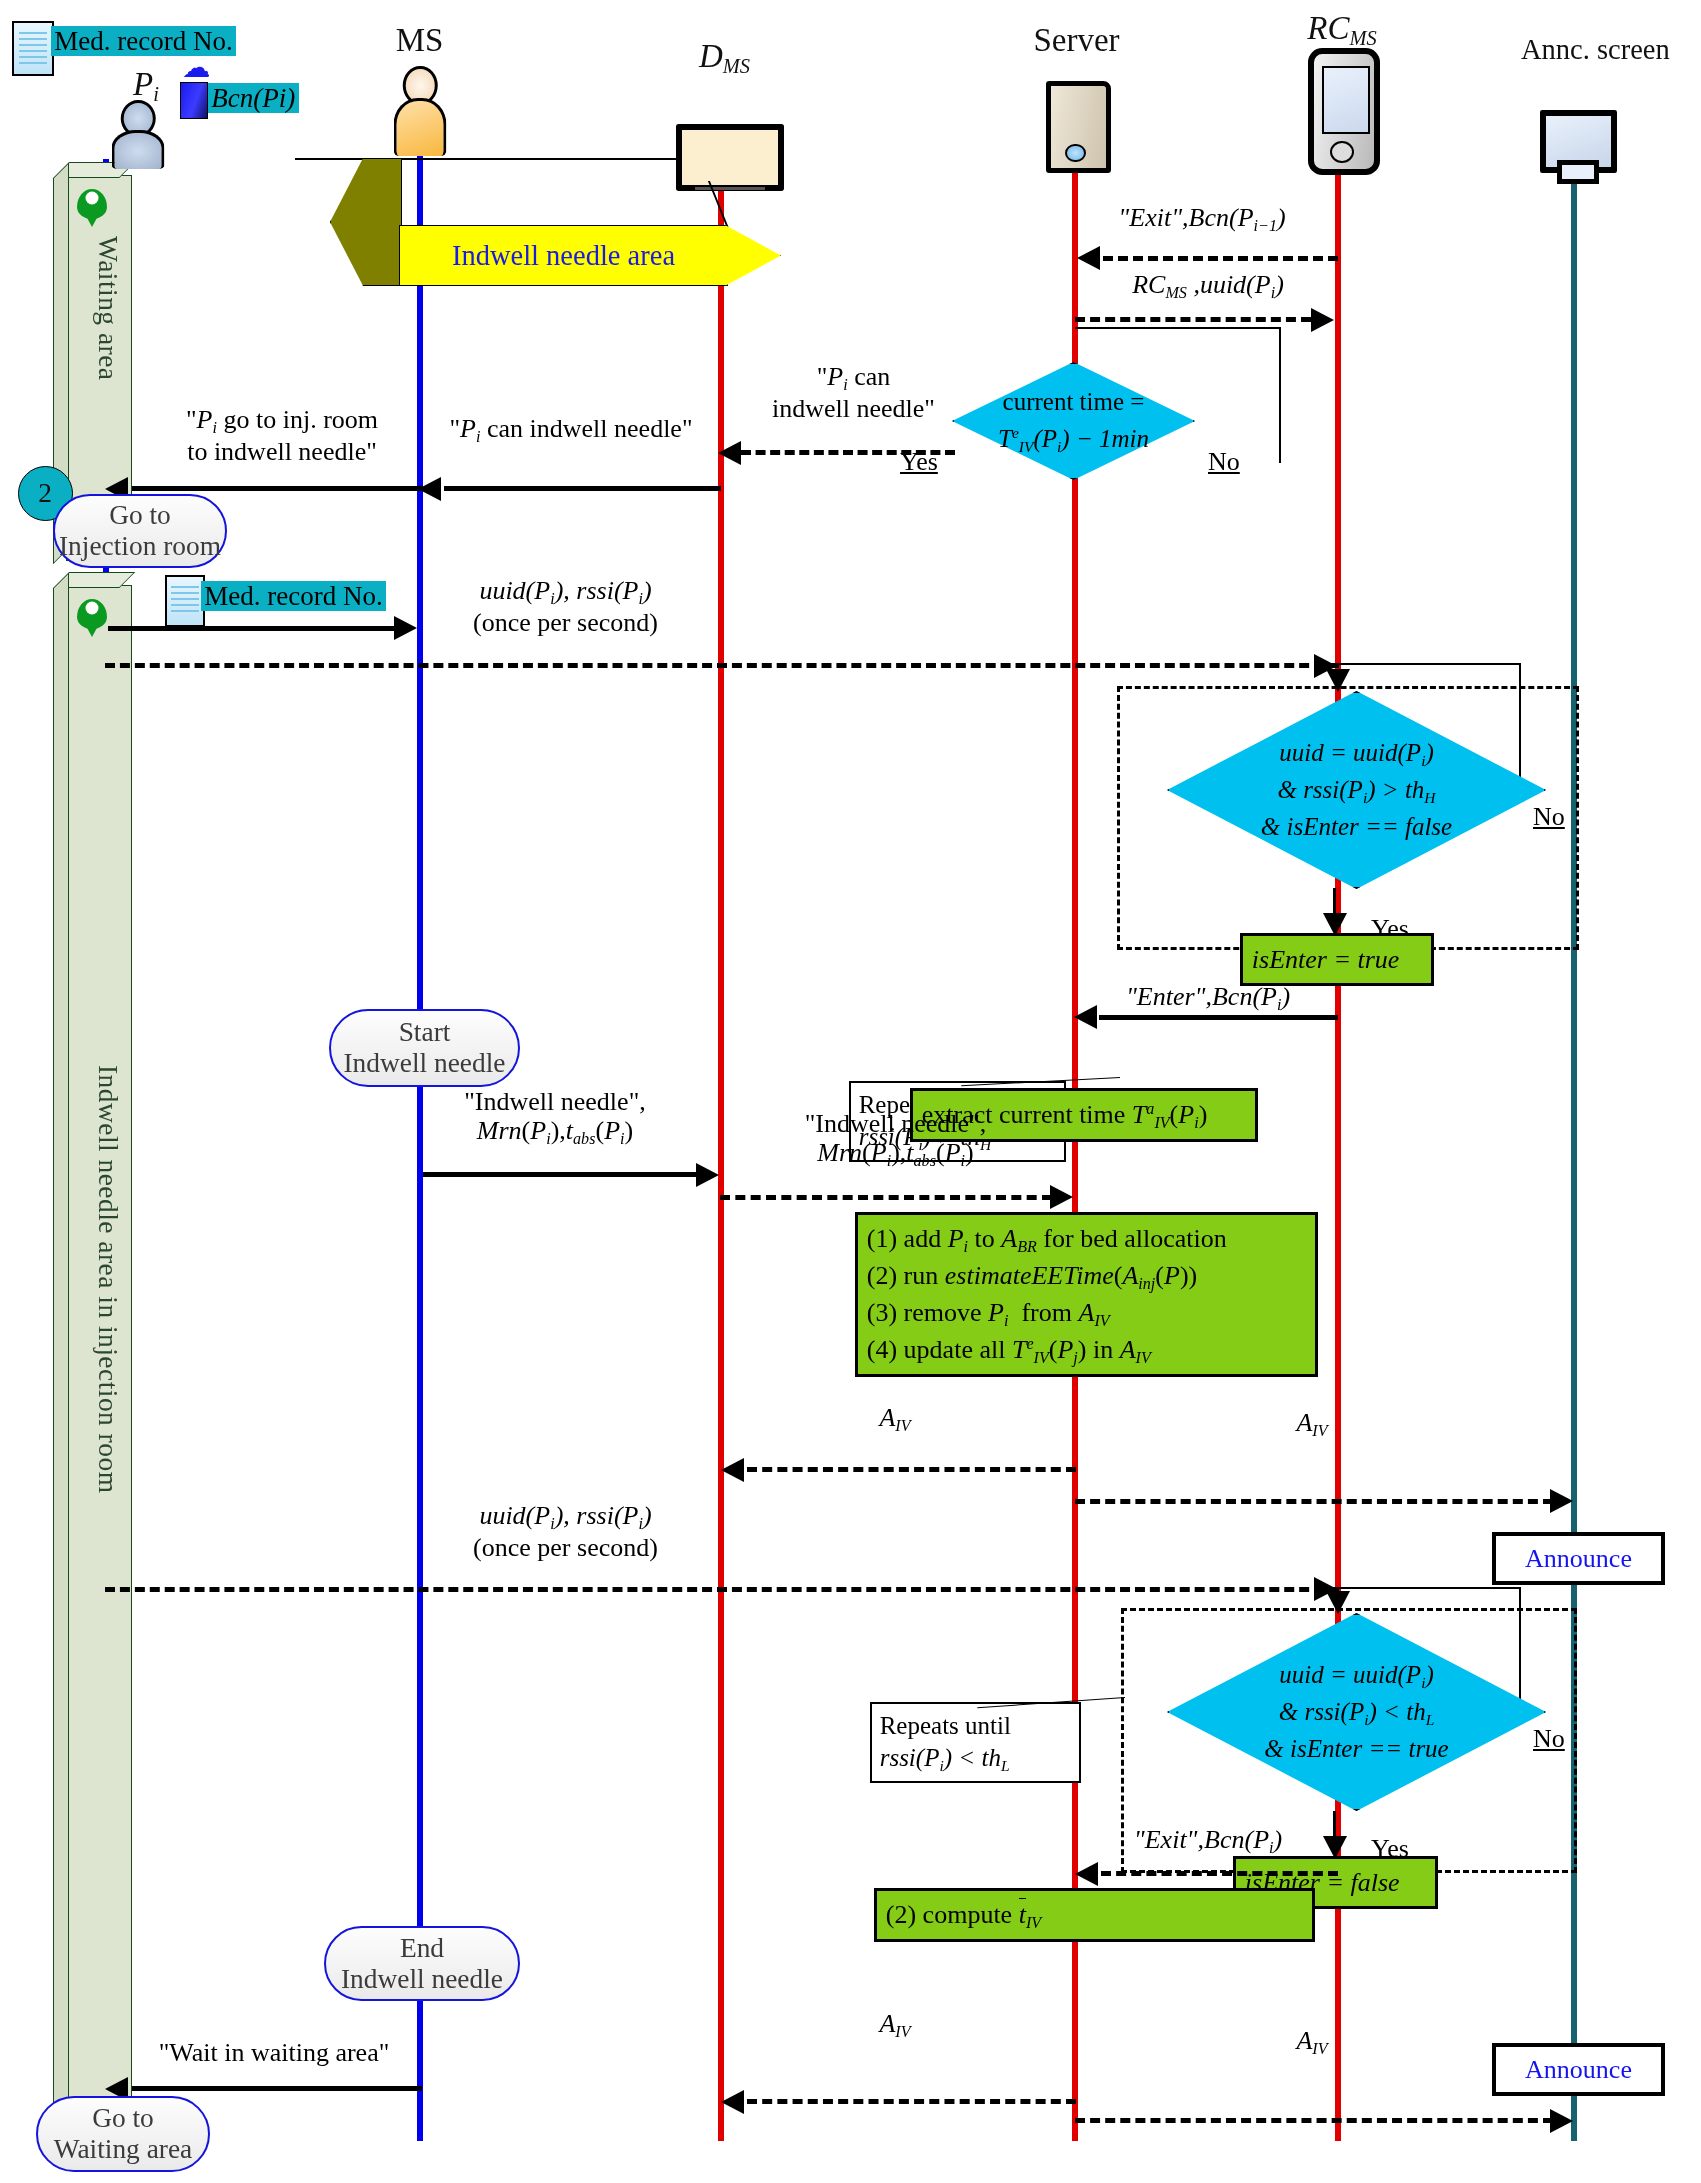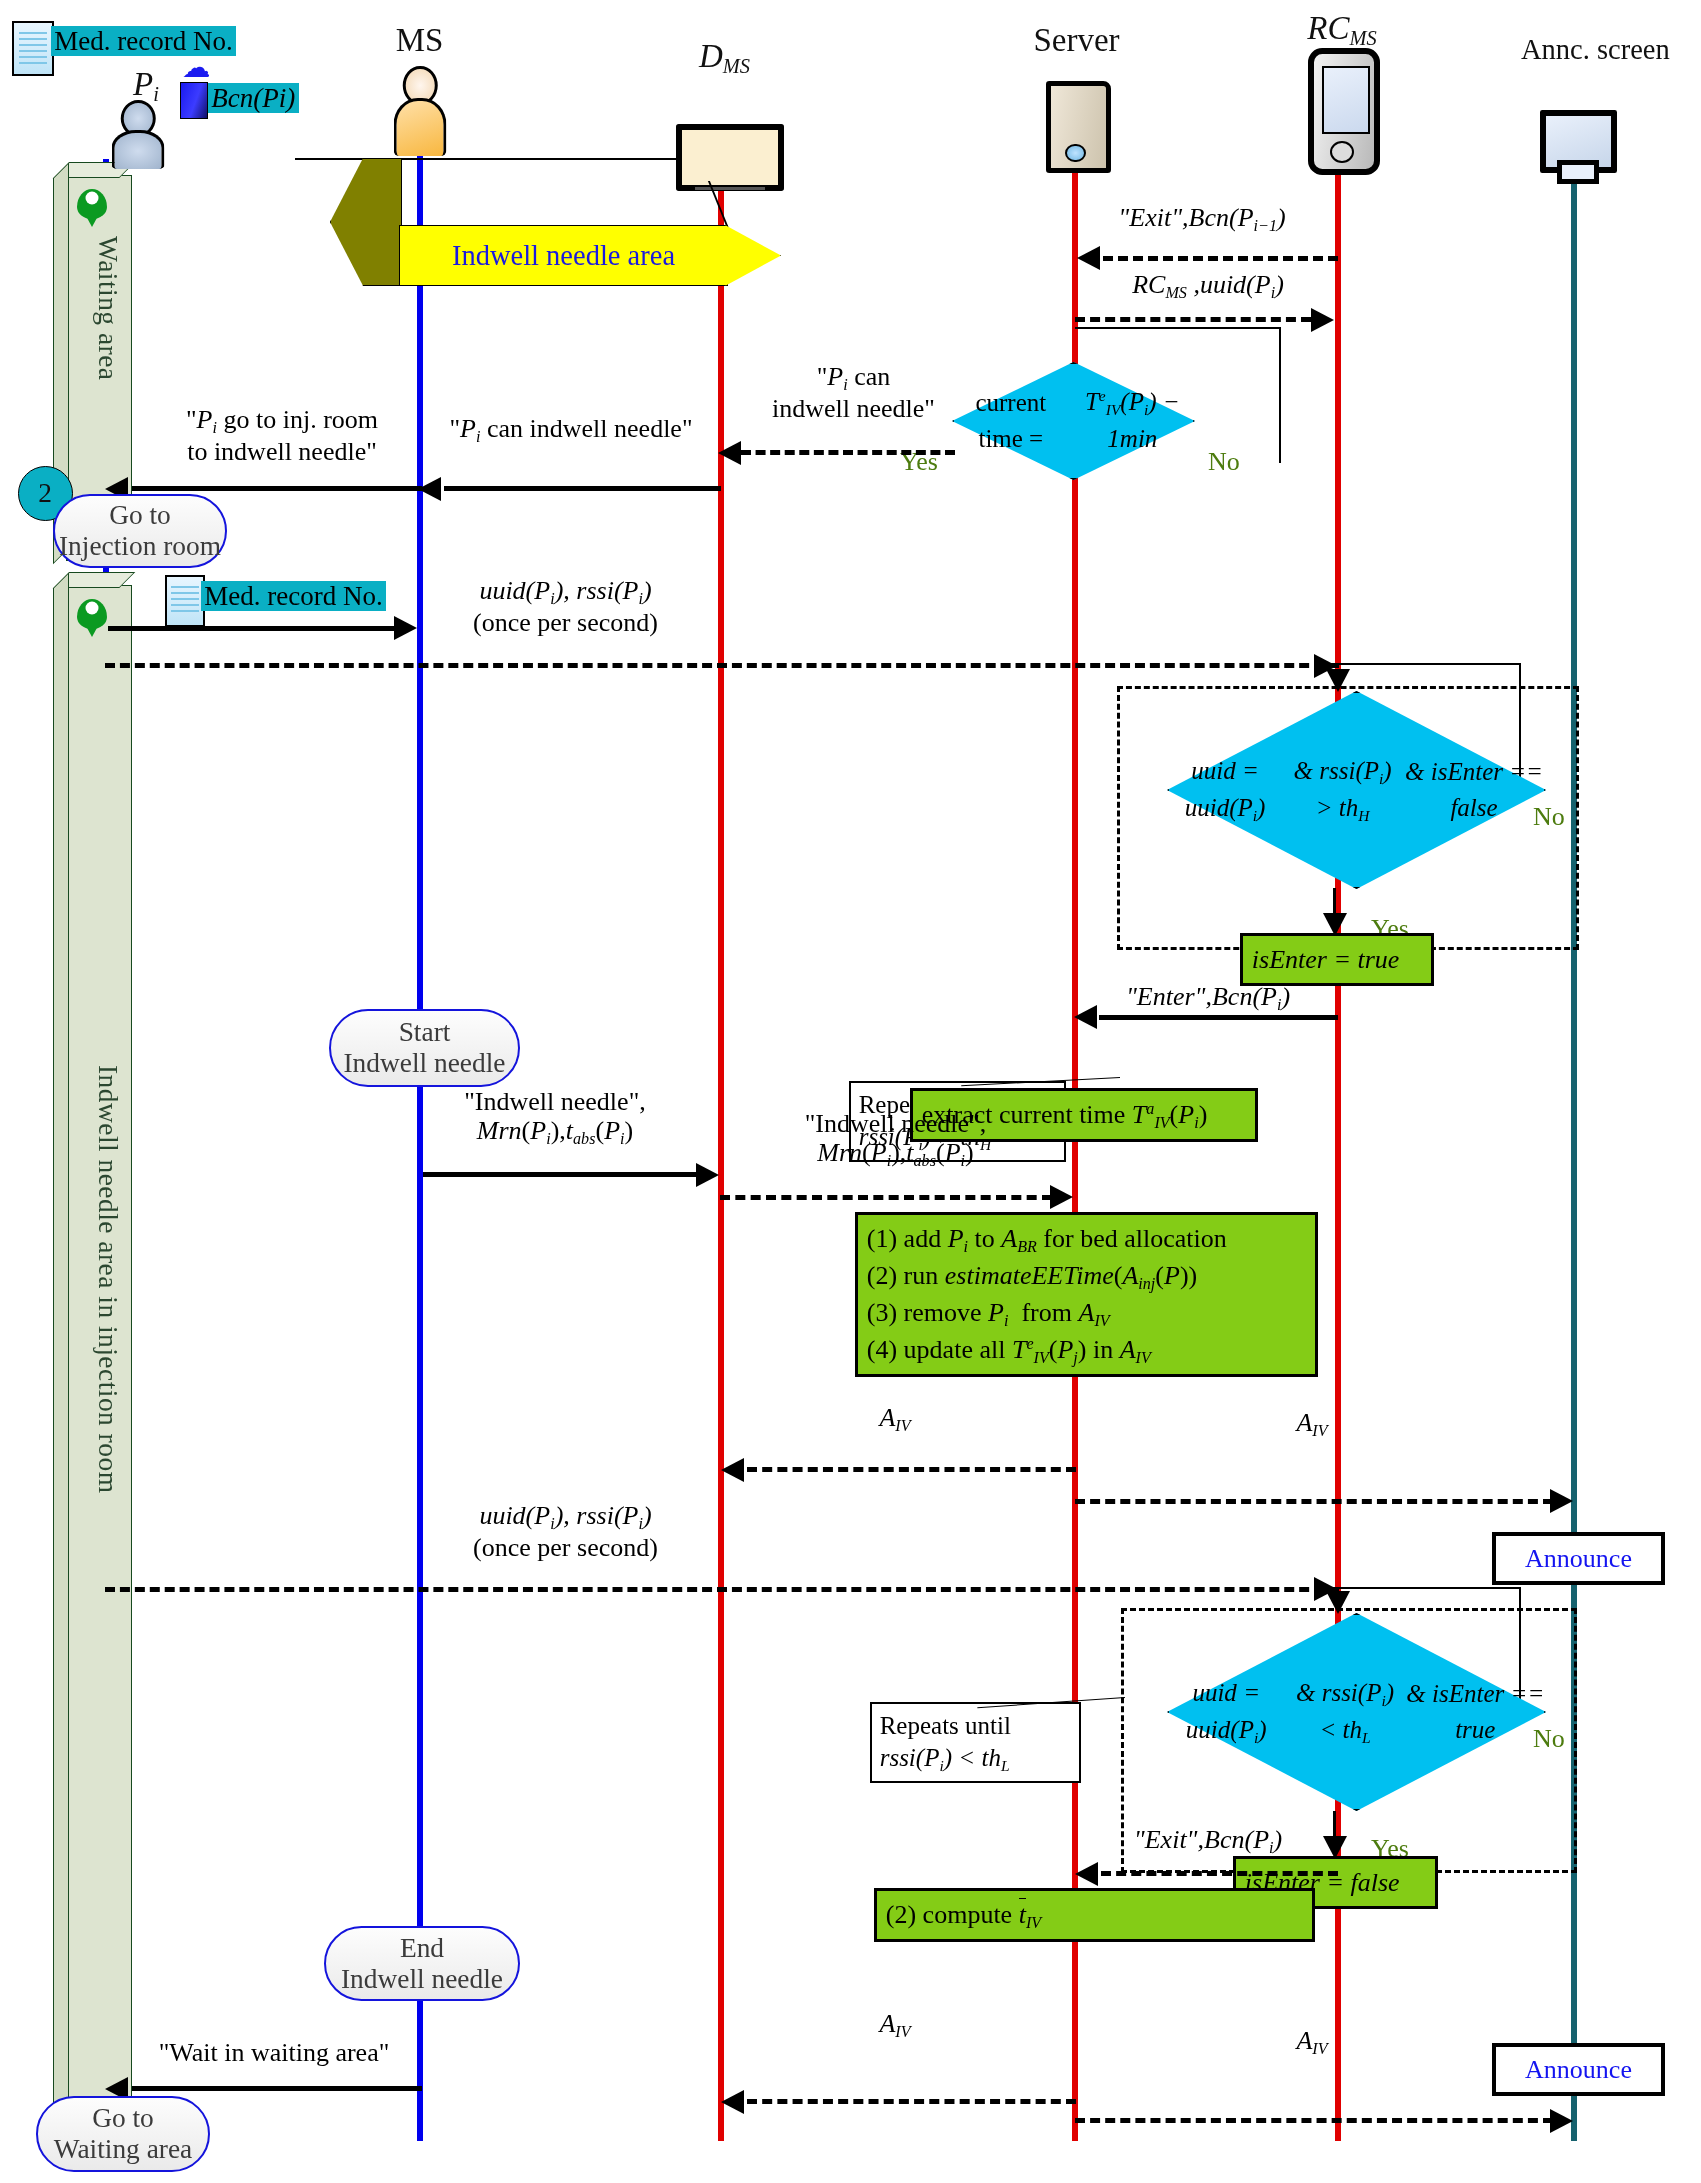--- a/index.html
+++ b/index.html
@@ -64,23 +64,23 @@
   .oval{position:absolute;background:linear-gradient(180deg,#fdfdfd,#eaeaea);border:2.2px solid #1414dc;border-radius:44px;
      display:flex;flex-direction:column;align-items:center;justify-content:center;font-size:27.4px;color:#3b3b3b;line-height:1.12;text-align:center;}
   .announce{position:absolute;background:#fff;border:4.4px solid #000;color:#1414f0;font-size:26px;
      display:flex;align-items:center;justify-content:center;}
   .badge{position:absolute;border-radius:50%;background:#0aafc4;border:1.6px solid #000;
      display:flex;align-items:center;justify-content:center;font-size:27.4px;color:#111;}
   
   .dia{position:absolute;}
   .dia .shape{position:absolute;inset:0;background:#00c0f0;border:2.7px solid #000;
      clip-path:polygon(50% 0,100% 50%,50% 100%,0 50%);}
-  .dia .txt{position:absolute;inset:0;display:flex;flex-direction:row;align-items:center;justify-content:center;
+  .dia .txt{position:absolute;inset:0;display:flex;flex-direction:column;align-items:center;justify-content:center;
      font-size:25px;line-height:1.45;color:#000;text-align:center;font-style:italic;}
-  .lbl{position:absolute;font-size:26px;color:#4d7c0f;}
+  .lbl{position:absolute;font-size:26px;color:#000000;text-decoration:underline;}
   
   .loopbox{position:absolute;border:3.3px dashed #000;}
   .noline{position:absolute;border:2.7px solid #000;}
   .leader{position:absolute;border-top:1.6px solid #000;}
   .notebox{position:absolute;background:#fff;border:2.2px solid #000;font-size:25px;line-height:1.3;padding:5.5px 7.7px;}
 </style>
 </head>
 <body>
 
 <div id="stage">

